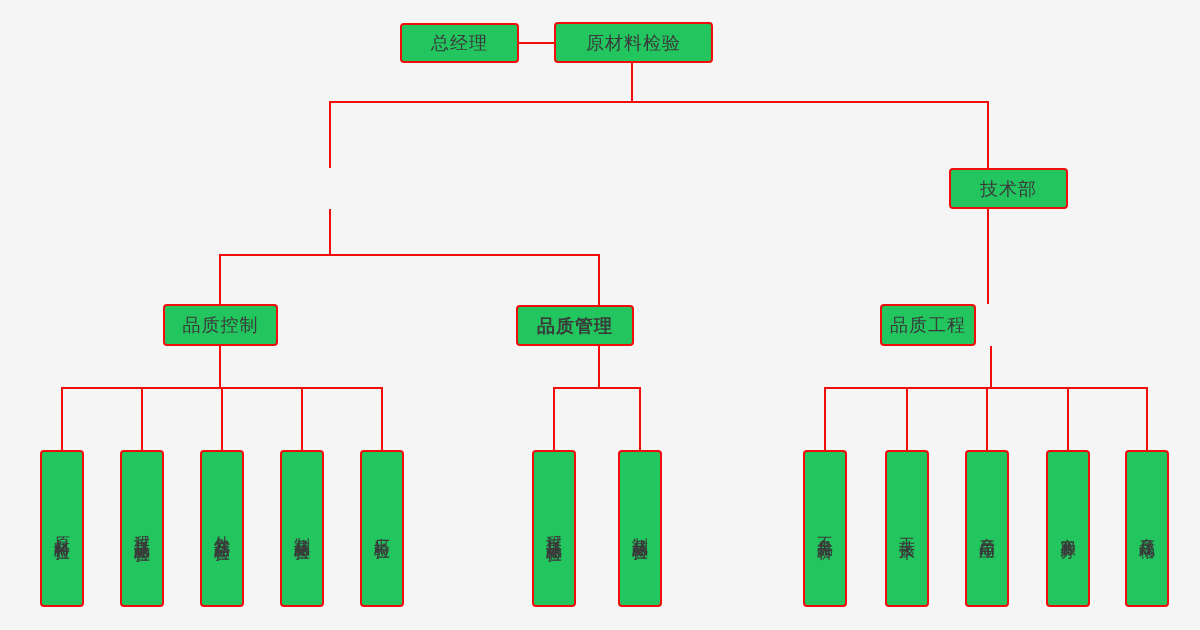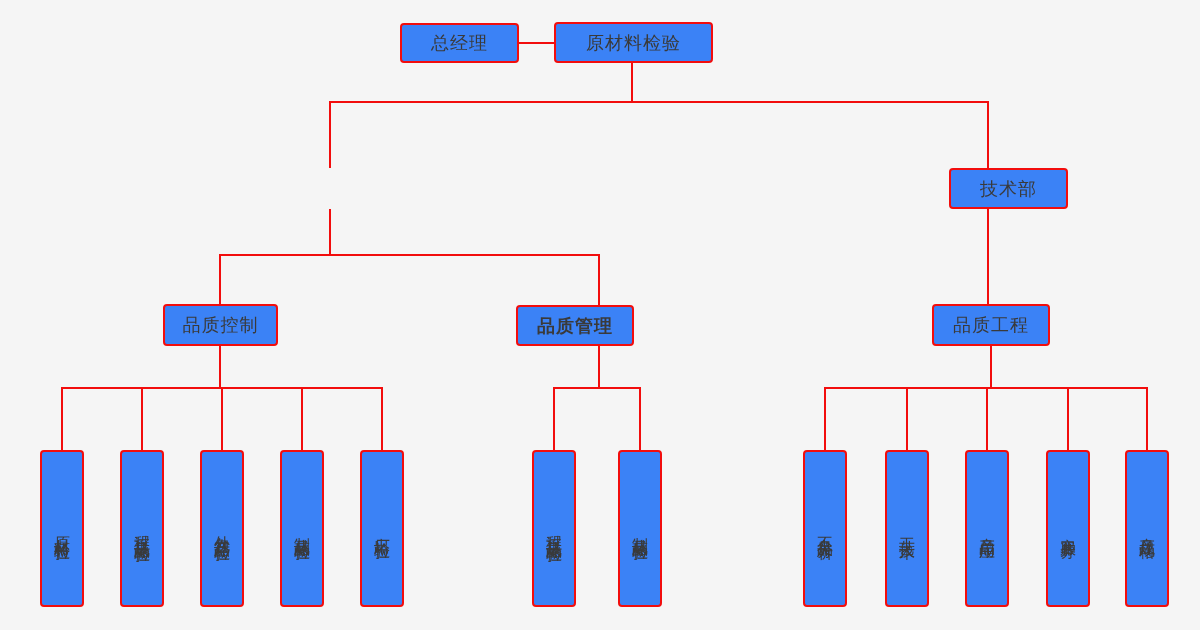--- a/index.html
+++ b/index.html
@@ -11,21 +11,21 @@
   }
   .canvas{
     position:relative;width:1200px;height:630px;background:#f5f5f5;
   }
   .line{position:absolute;background:#f20d0d;}
   .line.h{height:2px;}
   .line.v{width:2px;}
   .node{
     position:absolute;
     box-sizing:border-box;
-    background:#3b82f6;
+    background:#22c55e;
     border:2px solid #f20d0d;
     border-radius:4px;
     display:flex;align-items:center;justify-content:center;
     color:#3a3a3a;
     font-size:18px;
     letter-spacing:1px;
     white-space:nowrap;
     z-index:2;
   }
   .node.leaf{
@@ -87,21 +87,21 @@
   <div class="node" style="left:929px;top:168px;width:119px;height:41px;margin-left:20px;">
     <span>技术部</span>
   </div>
 
   <div class="node" style="left:163px;top:304px;width:115px;height:42px;">
     <span>品质控制</span>
   </div>
   <div class="node" style="left:516px;top:305px;width:118px;height:41px;font-weight:bold;">
     <span>品质管理</span>
   </div>
-  <div class="node" style="left:932px;top:304px;width:118px;height:42px;">
+  <div class="node" style="left:880px;top:304px;width:96px;height:42px;">
     <span>品质工程</span>
   </div>
 
   <div class="node leaf" style="left:40px;top:450px;width:44px;height:157px;">
     <span class="vtext">原材料检验</span>
   </div>
   <div class="node leaf" style="left:120px;top:450px;width:44px;height:157px;">
     <span class="vtext">过程半成品检验</span>
   </div>
   <div class="node leaf" style="left:200px;top:450px;width:44px;height:157px;">

